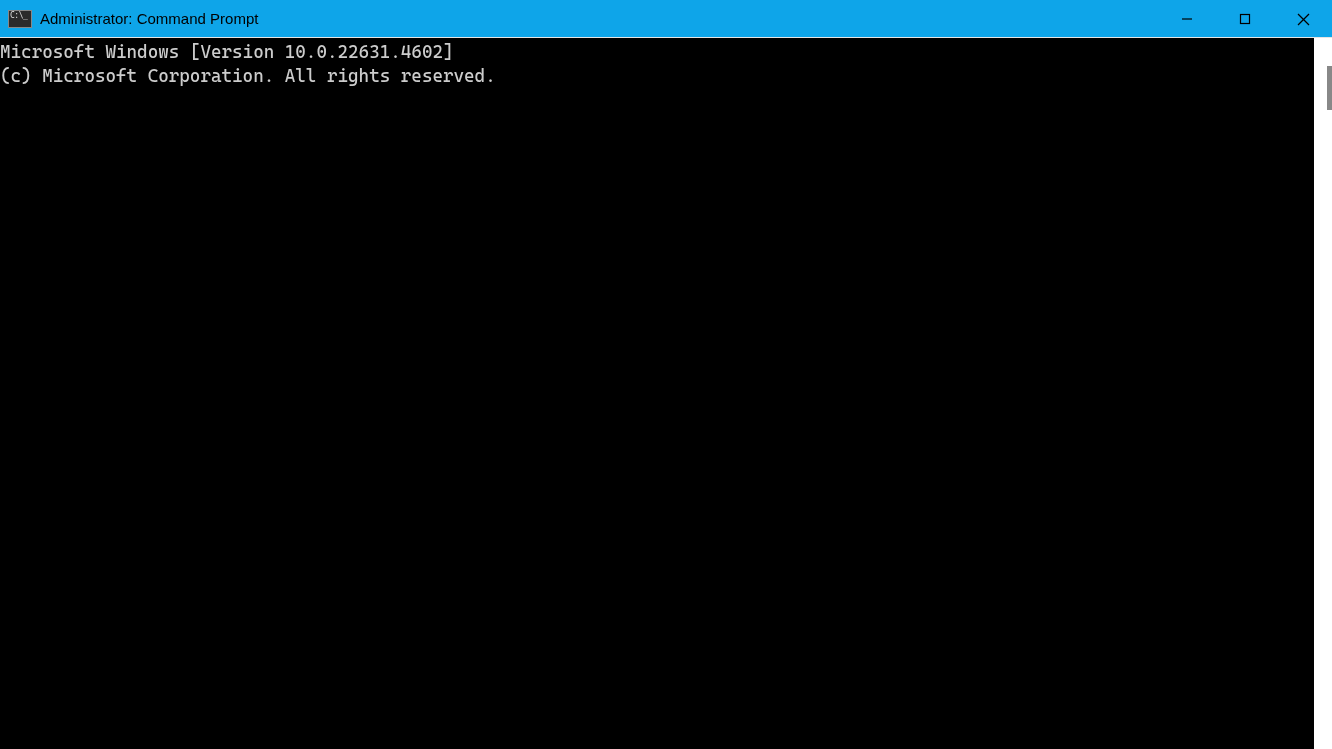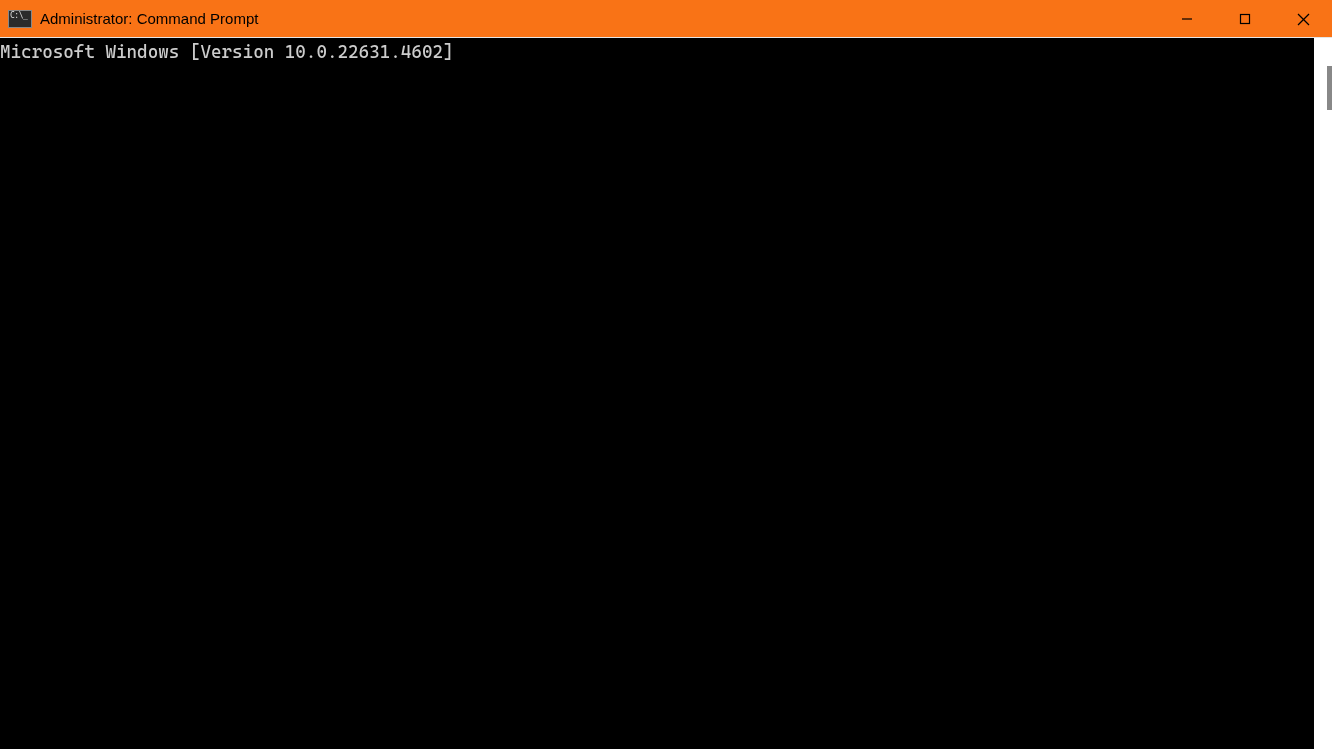--- a/index.html
+++ b/index.html
@@ -1,20 +1,20 @@
 <!DOCTYPE html>
 <html><head>
   <meta charset="utf-8">
   <style>
     * { margin: 0; padding: 0; box-sizing: border-box; }
     html, body { width: 1332px; height: 749px; overflow: hidden; font-family: "Segoe UI", Tahoma, sans-serif; background: #f3f3f3; }
     .window { width: 1332px; height: 749px; display: flex; flex-direction: column; position: relative; }
     .titlebar {
       height: 38px;
-      background: #f97316;
+      background: #0ea5e9;
       display: flex;
       align-items: center;
       border-bottom: 1px solid #e5e5e5;
       position: relative;
     }
     .titlebar-left {
       display: flex;
       align-items: center;
       gap: 8px;
       padding-left: 8px;
@@ -117,19 +117,19 @@
       <button class="win-btn" aria-label="Close">
         <svg width="13" height="13" viewBox="0 0 13 13">
           <line x1="1" y1="1" x2="12" y2="12" stroke="#000" stroke-width="1.2"></line>
           <line x1="12" y1="1" x2="1" y2="12" stroke="#000" stroke-width="1.2"></line>
         </svg>
       </button>
     </div>
   </div>
 
   <div class="terminal-wrap">
-    <div class="terminal"><span class="line">Microsoft Windows [Version 10.0.22631.4602]</span><span class="blank-line"></span></div>
+    <div class="terminal"><span class="line">Microsoft Windows [Version 10.0.22631.4602]</span><span class="line">(c) Microsoft Corporation. All rights reserved.</span><span class="blank-line"></span></div>
     <div class="scrollbar-col">
       <div class="scrollbar-thumb"></div>
     </div>
   </div>
 
 </div>
 
 </body></html>

